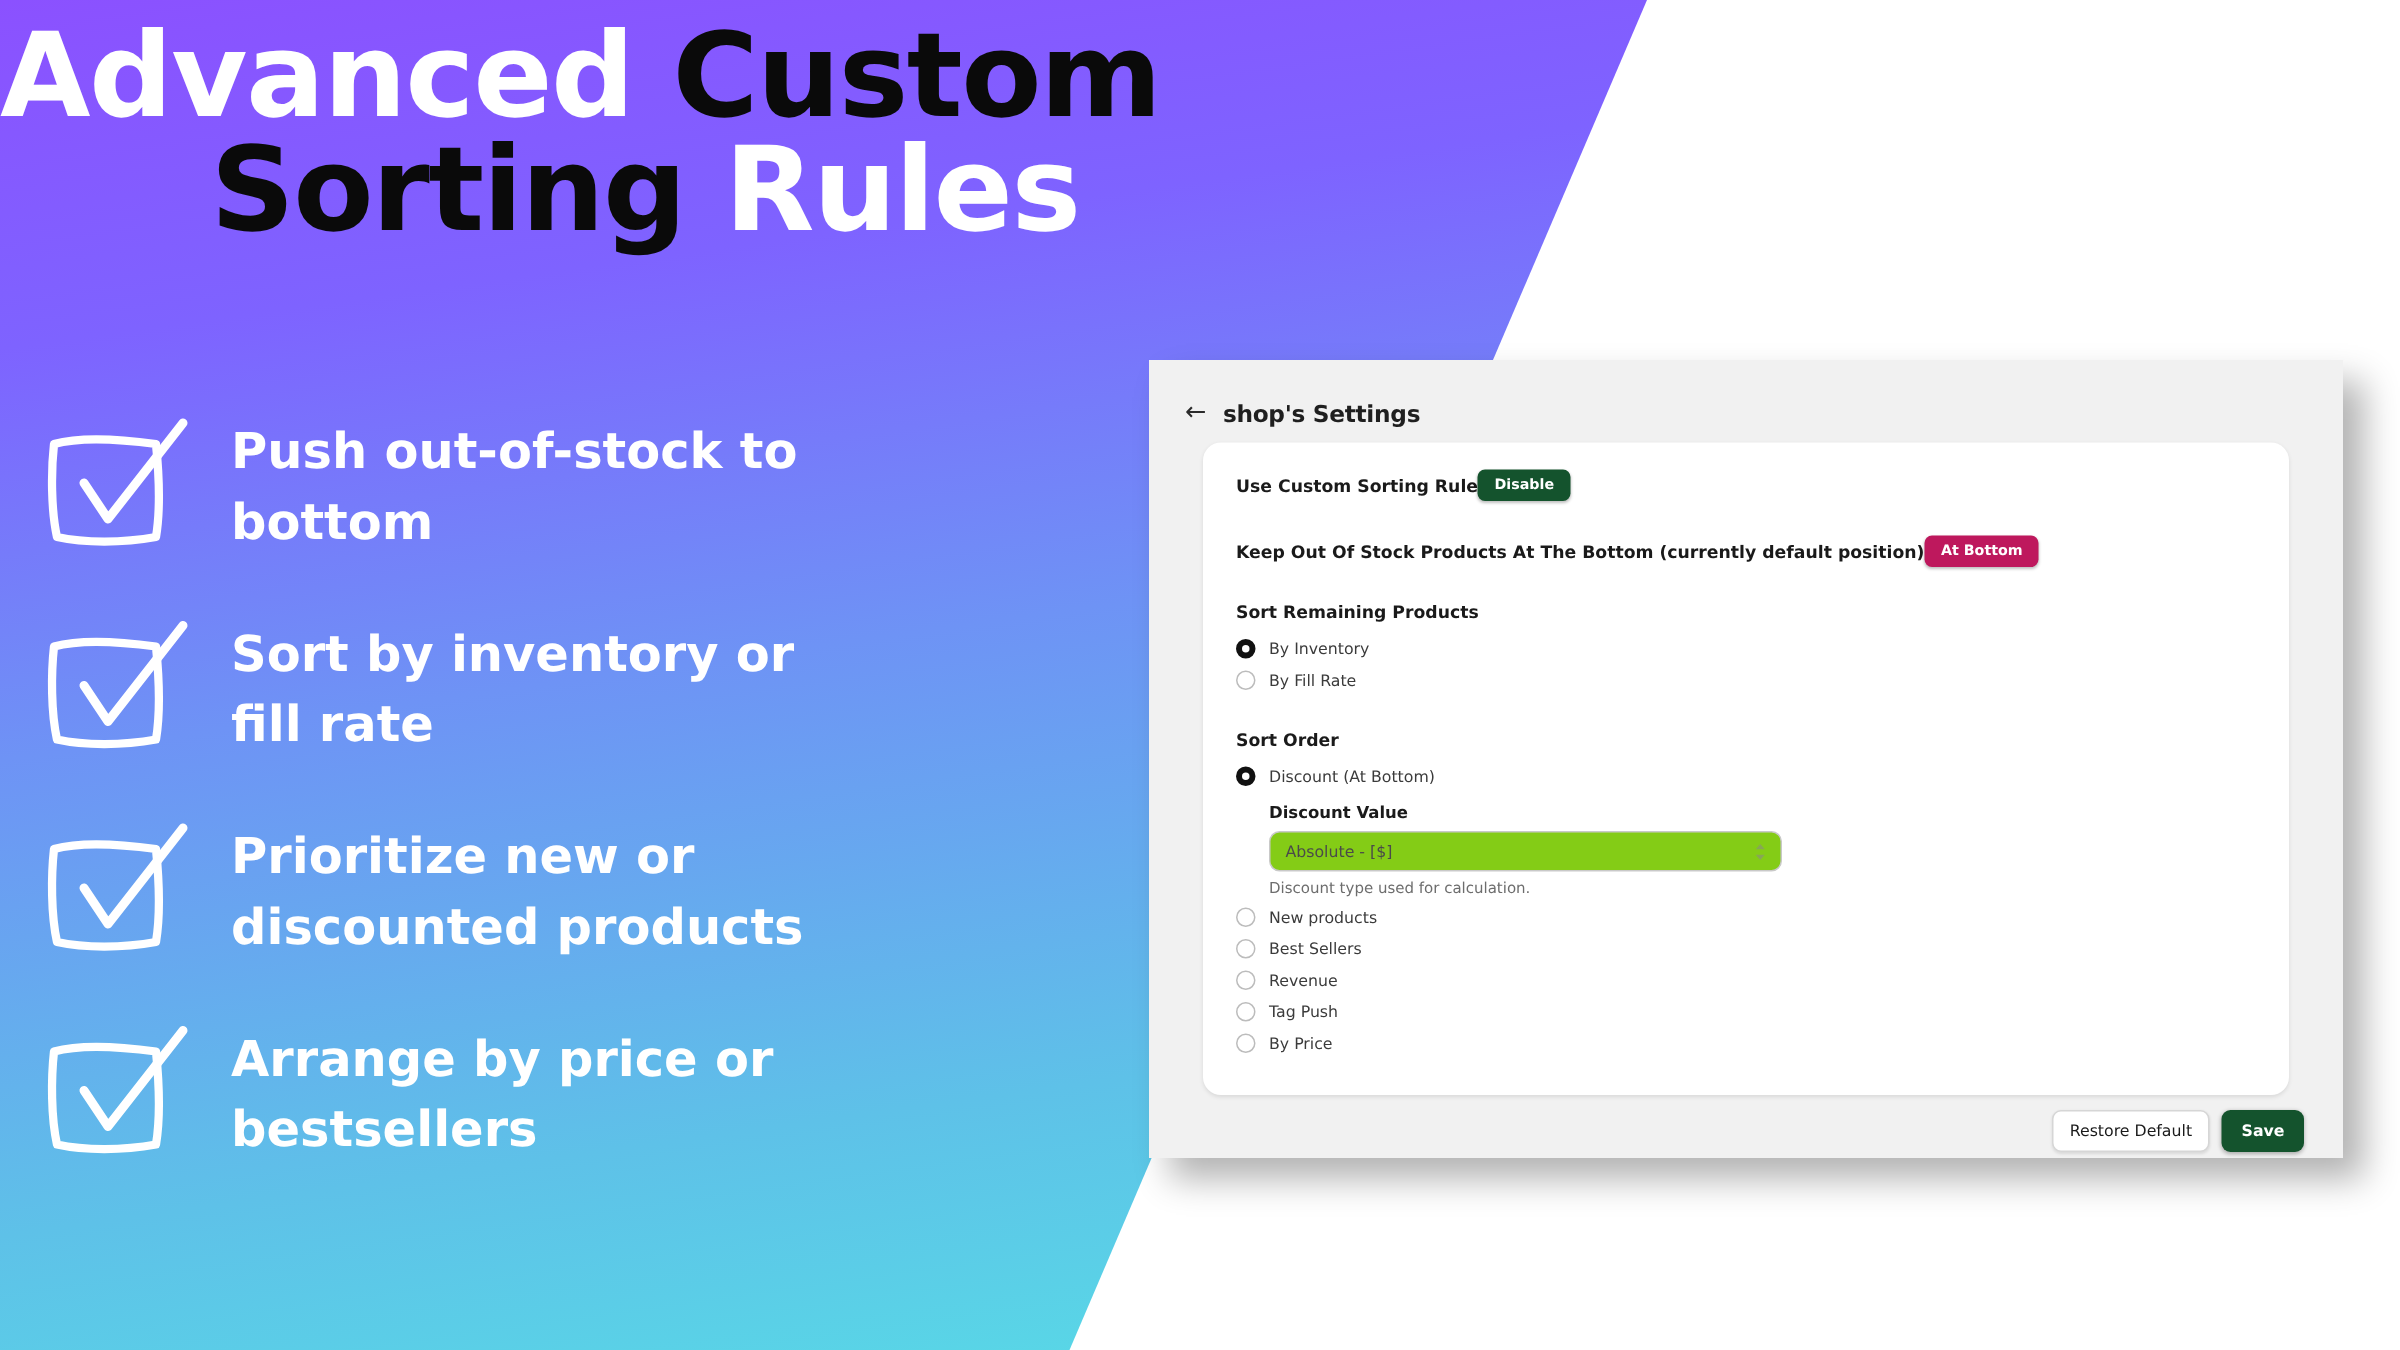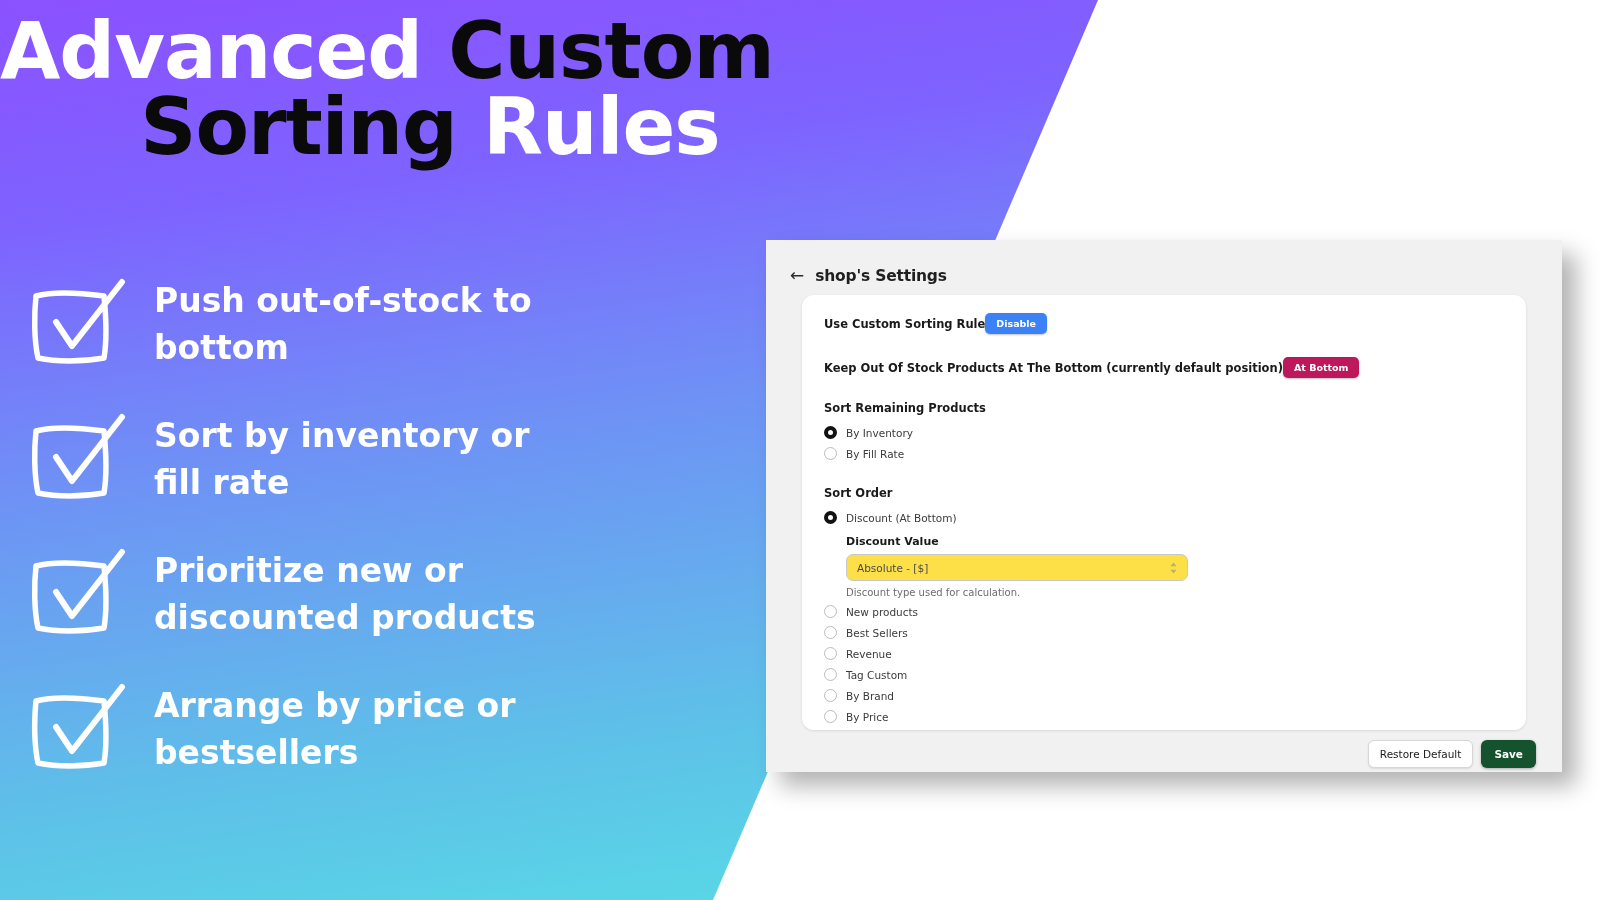--- a/index.html
+++ b/index.html
@@ -77,21 +77,21 @@
   .row-label {
     font-size:11.5px; font-weight:bold; color:#1a1a1a;
     font-family:"DejaVu Sans", sans-serif;
   }
   .pill {
     border:none; border-radius:5px; color:#ffffff;
     font-size:9.5px; font-weight:bold; padding:5px 11px;
     font-family:"DejaVu Sans", sans-serif; cursor:pointer;
     box-shadow:0 1px 2px rgba(0,0,0,0.25);
   }
-  #disable-button { background:#3b82f6; }
+  #disable-button { background:#14532d; }
   #at-bottom-button { background:#be185d; }
 
   .row-oos { margin-top:23px; }
 
   .group-title {
     font-size:11.5px; font-weight:bold; color:#1a1a1a;
     font-family:"DejaVu Sans", sans-serif;
     margin-top:23px; margin-bottom:7px;
   }
   .group-title.sort-order { margin-top:22px; }
@@ -113,21 +113,21 @@
     font-family:"DejaVu Sans", sans-serif;
   }
 
   #discount-value-block { margin:7px 0 3px 22px; }
   #discount-value-label {
     font-size:11px; font-weight:bold; color:#1a1a1a;
     font-family:"DejaVu Sans", sans-serif; margin-bottom:6px;
   }
   #discount-select {
     position:relative; width:342px; height:27px;
-    border:1px solid #c9c9c9; border-radius:7px; background:#fde047;
+    border:1px solid #c9c9c9; border-radius:7px; background:#84cc16;
     display:flex; align-items:center; padding:0 10px;
     font-size:10.5px; color:#4a4a4a;
     font-family:"DejaVu Sans", sans-serif; cursor:pointer;
   }
   #select-chevron {
     position:absolute; right:9px; top:50%; transform:translateY(-50%);
     width:9px; height:13px; opacity:0.55;
   }
   #discount-help {
     font-size:10px; color:#6d6d6d; margin-top:6px;
@@ -269,25 +269,21 @@
     <div class="radio-row">
       <span class="radio-mark"></span>
       <span class="radio-label">Best Sellers</span>
     </div>
     <div class="radio-row">
       <span class="radio-mark"></span>
       <span class="radio-label">Revenue</span>
     </div>
     <div class="radio-row">
       <span class="radio-mark"></span>
-      <span class="radio-label">Tag Custom</span>
-    </div>
-    <div class="radio-row">
-      <span class="radio-mark"></span>
-      <span class="radio-label">By Brand</span>
+      <span class="radio-label">Tag Push</span>
     </div>
     <div class="radio-row">
       <span class="radio-mark"></span>
       <span class="radio-label">By Price</span>
     </div>
 
   </div>
 
   <div id="settings-footer">
     <button id="restore-default-button">Restore Default</button>

